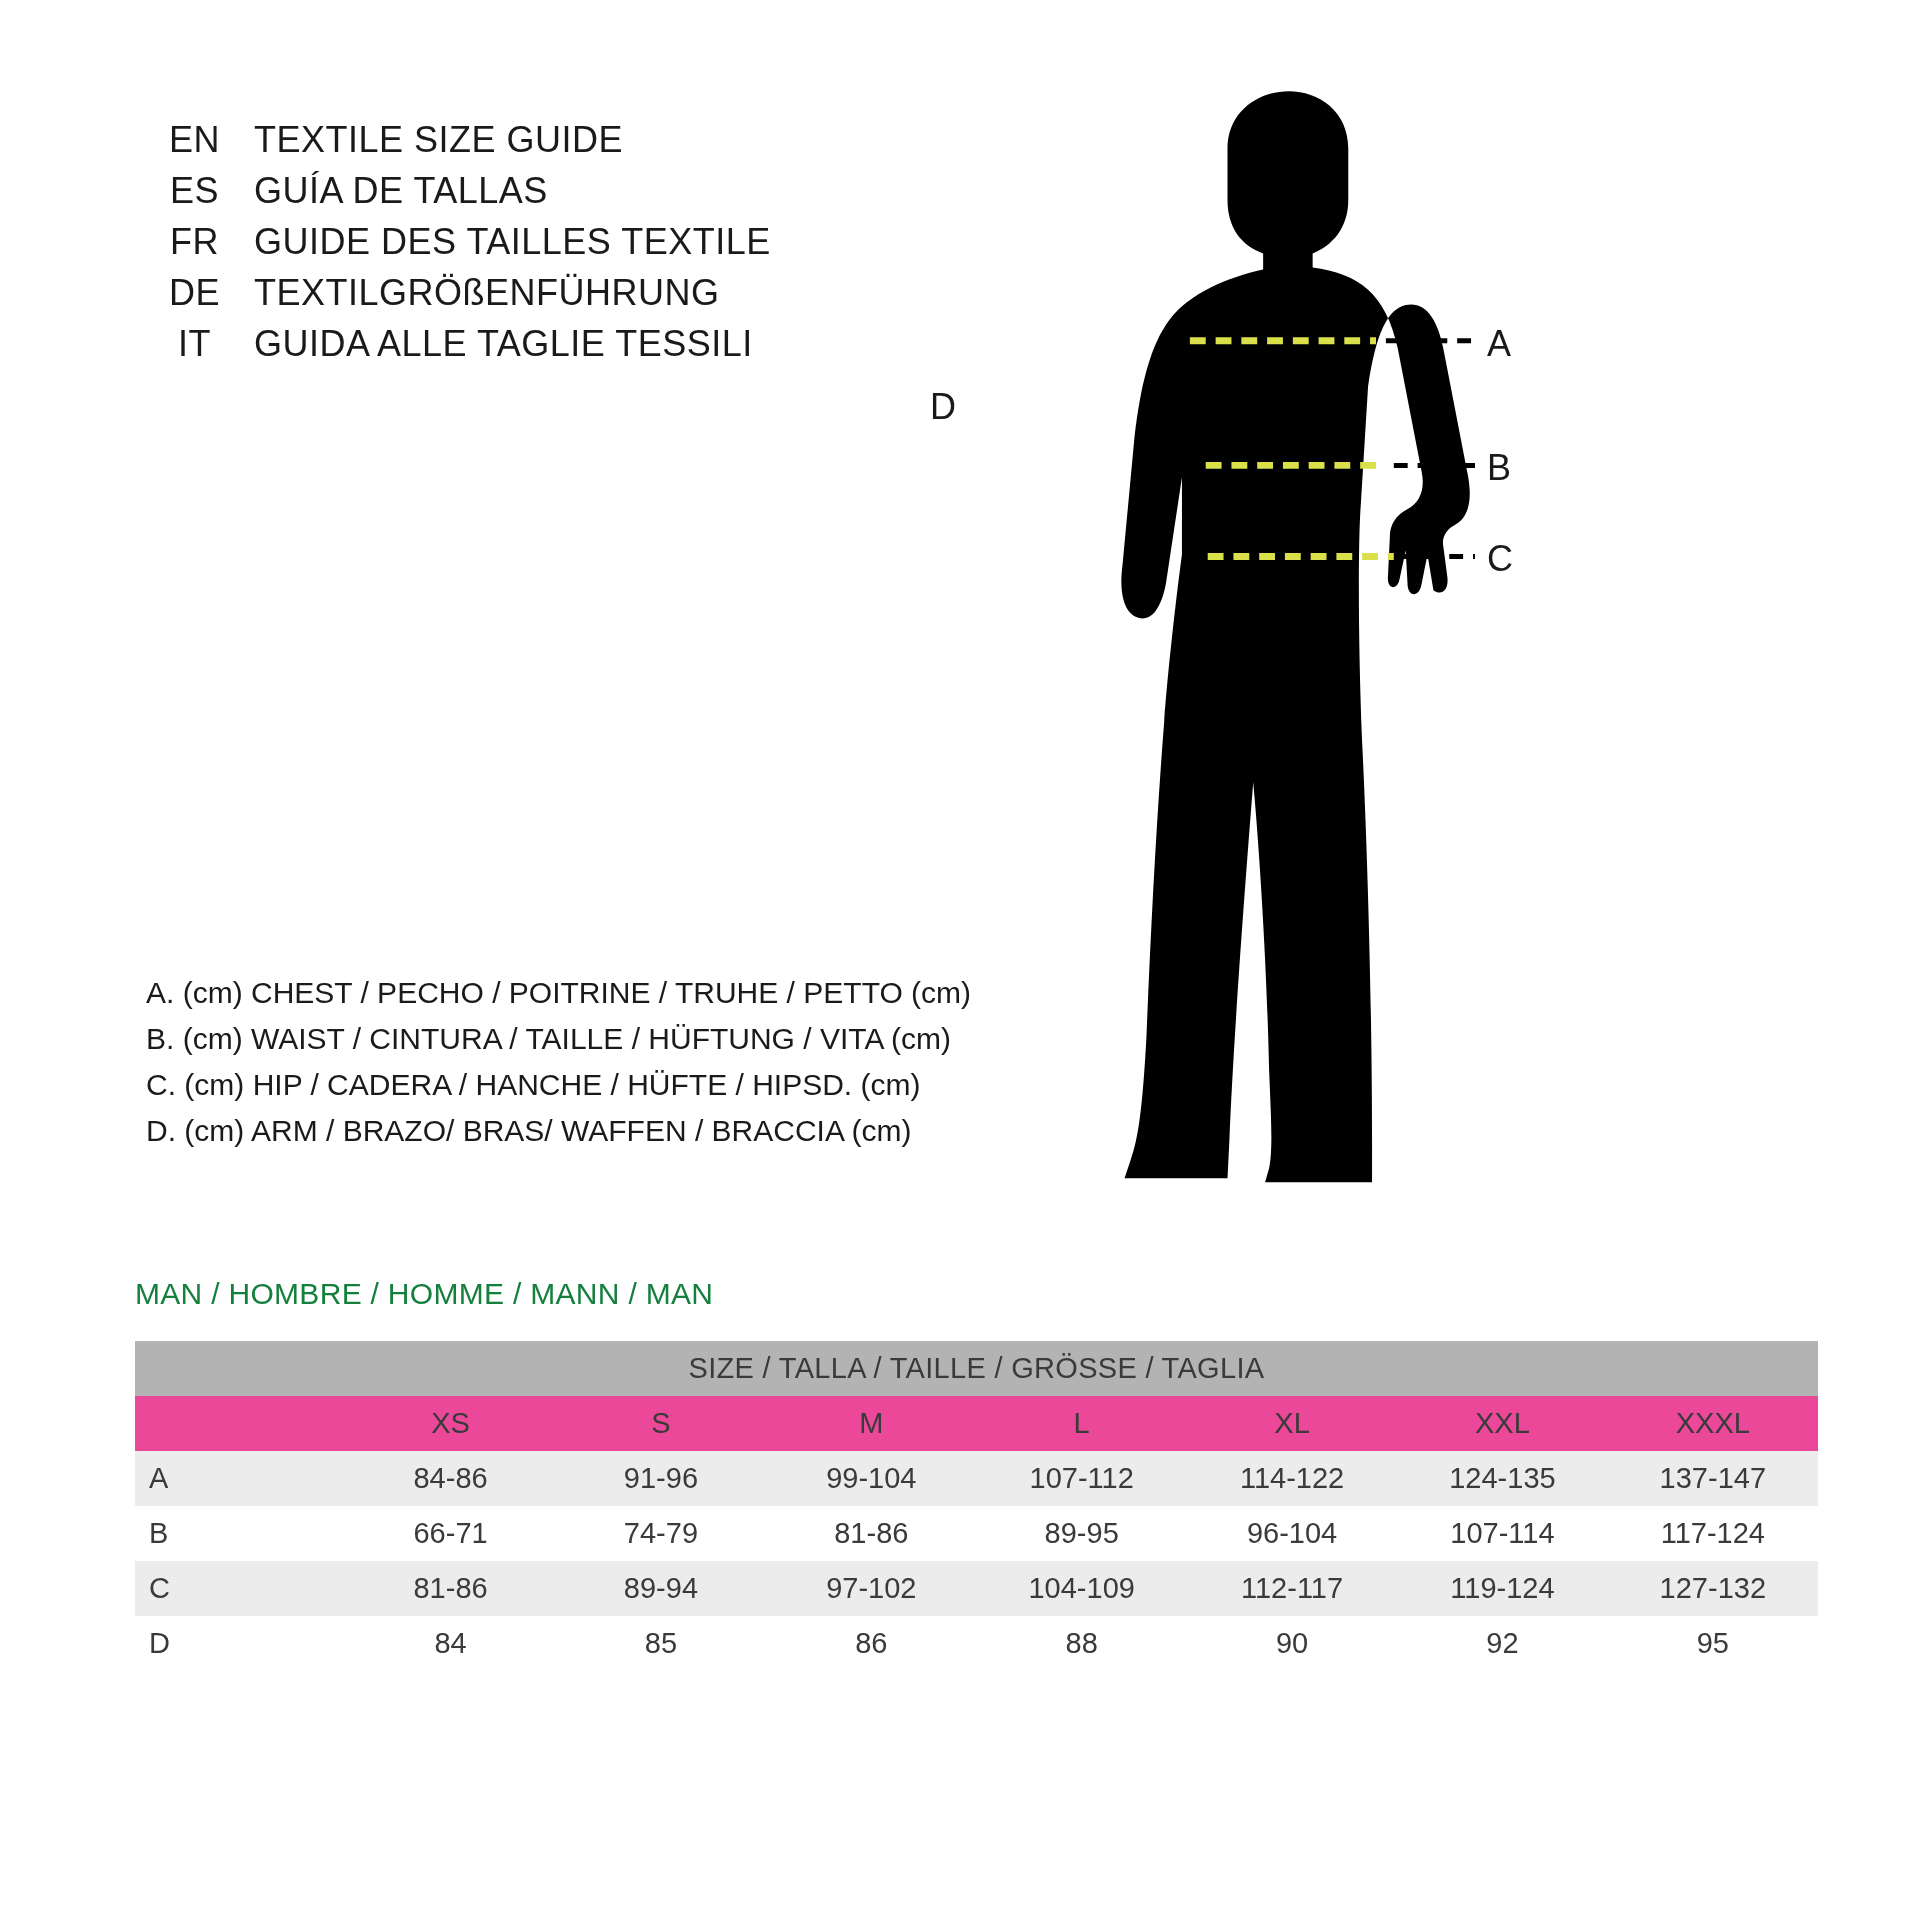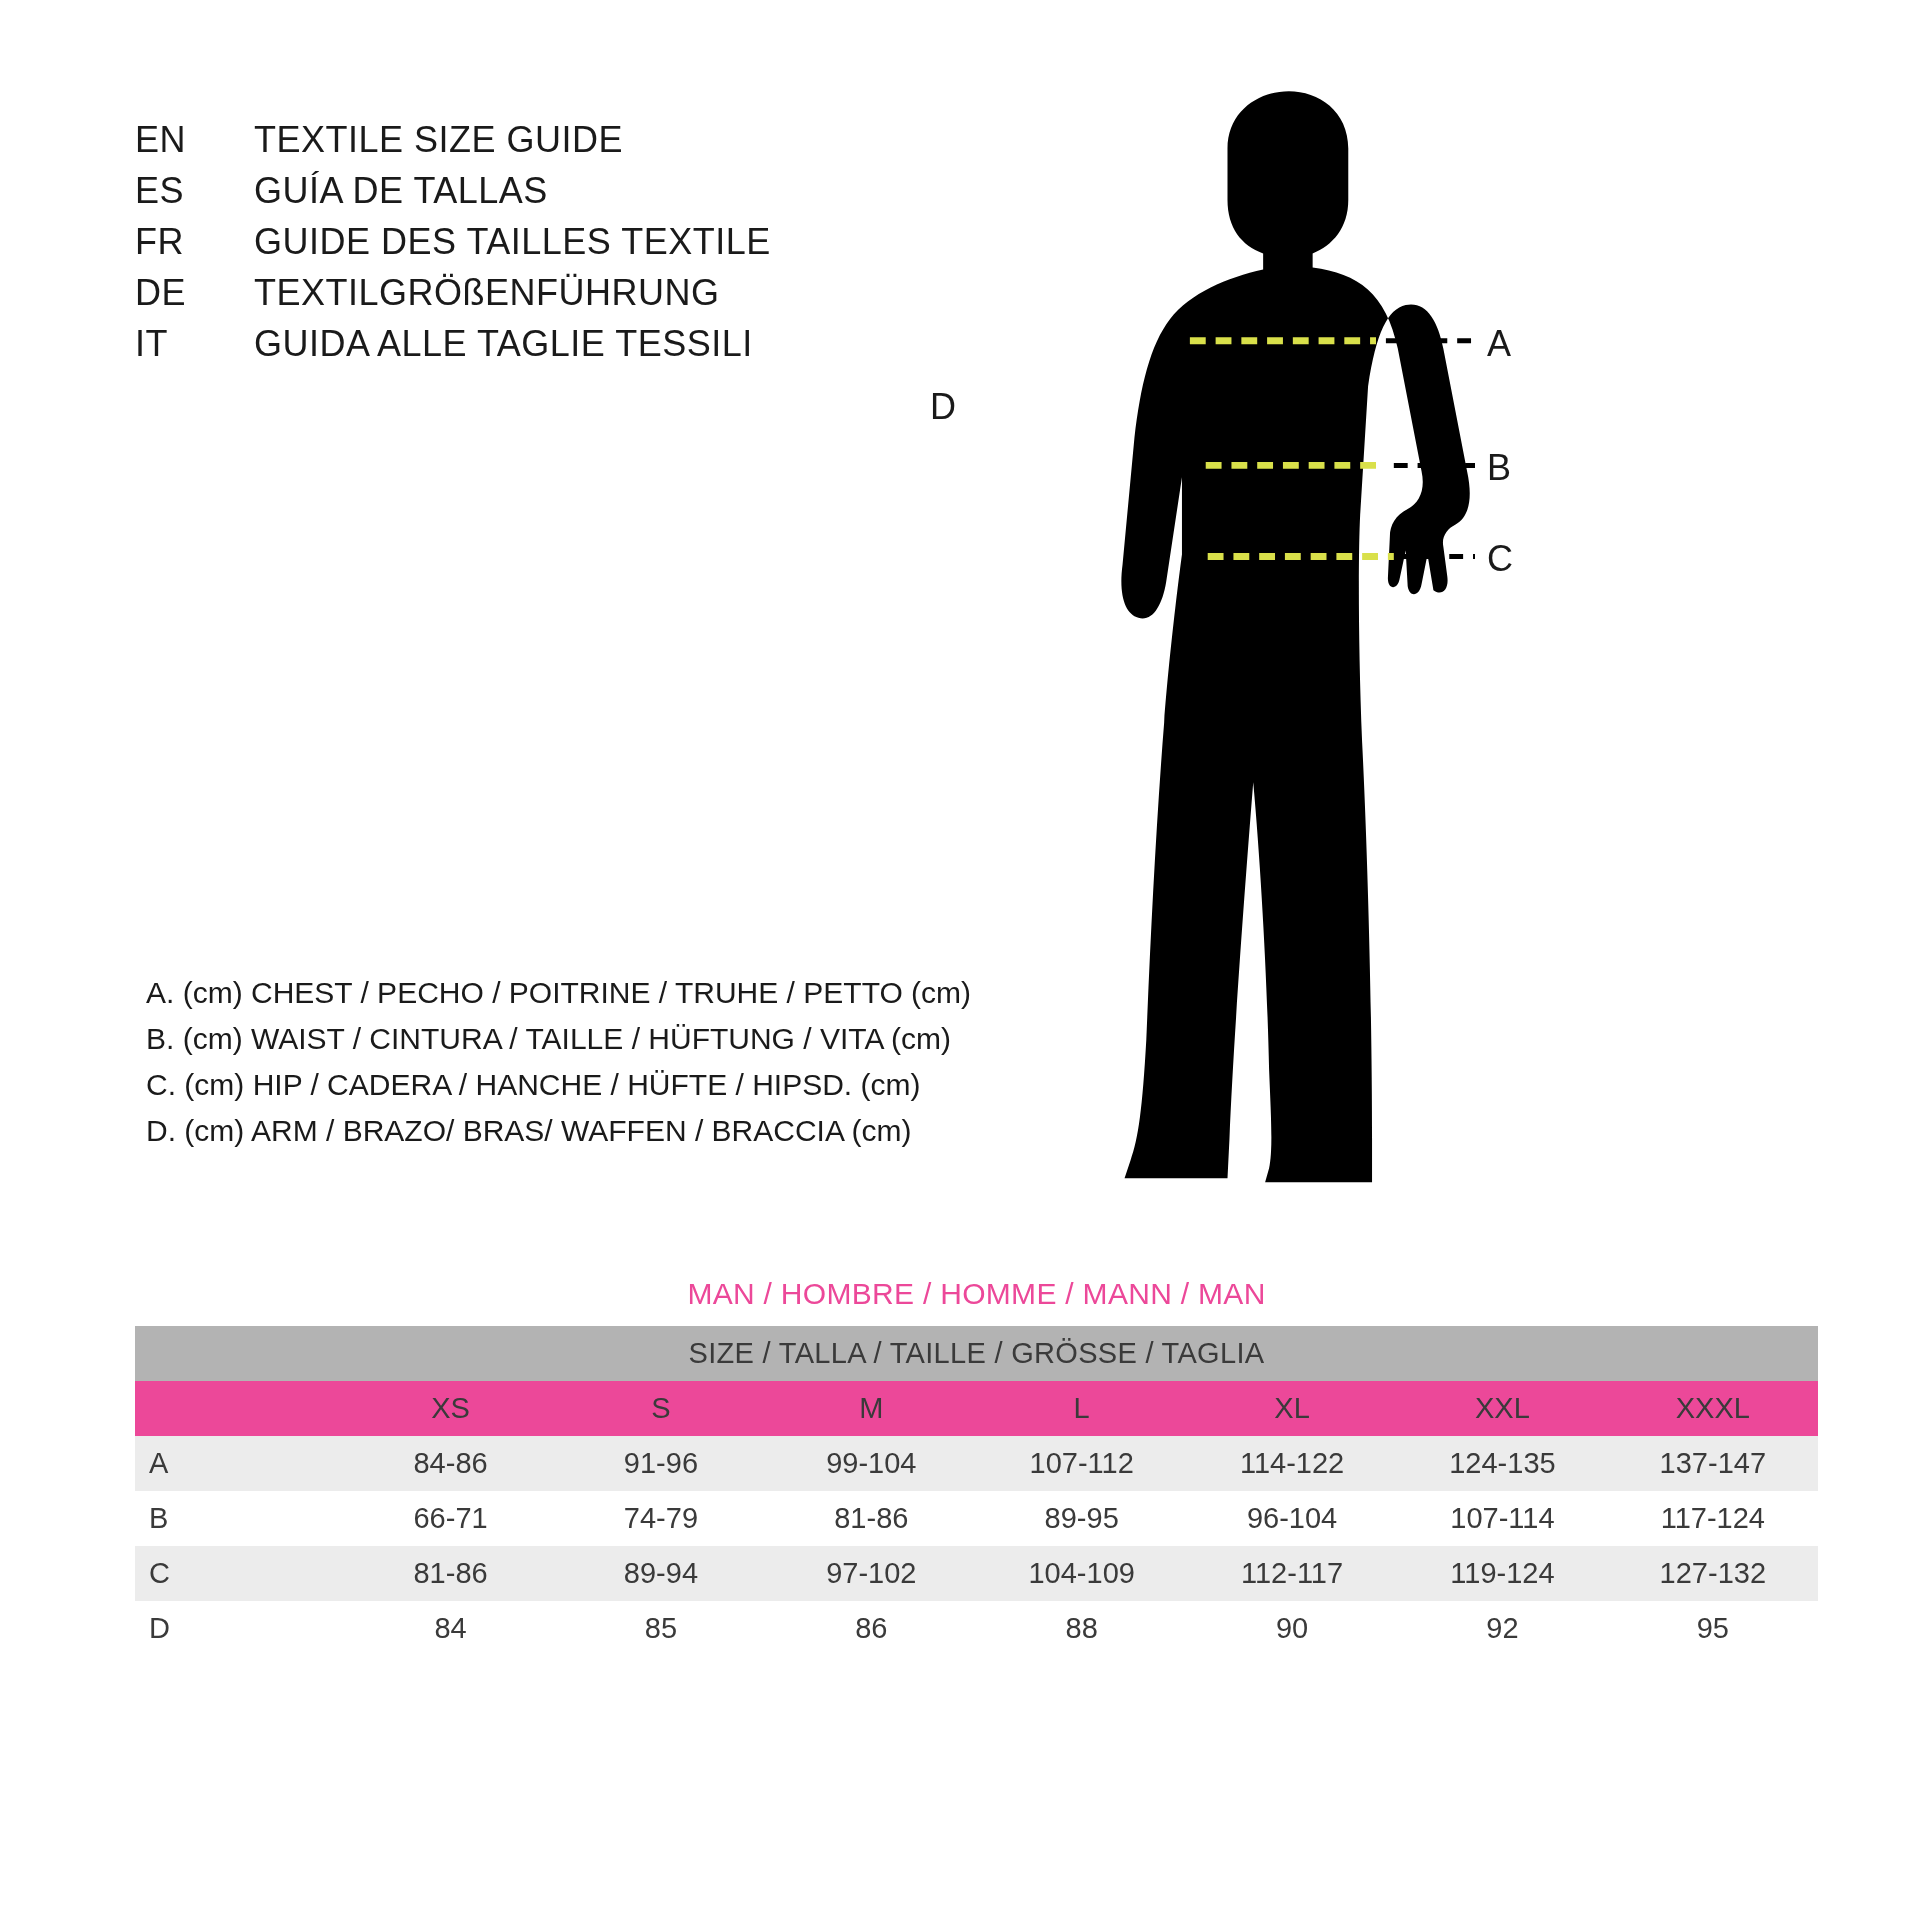--- a/index.html
+++ b/index.html
@@ -20,20 +20,21 @@
   .title-block {
     position: absolute;
     left: 135px;
     top: 119px;
     width: 891px;
   }
   .title-row {
     display: flex;
     align-items: baseline;
     height: 51px;
+    text-align: center;
   }
   .title-lang {
     width: 119px;
     font-size: 36px;
     letter-spacing: 0.5px;
     color: #1a1a1a;
   }
   .title-text {
     font-size: 36px;
     letter-spacing: 0.5px;
@@ -68,24 +69,23 @@
 
   
   .table-section {
     position: absolute;
     left: 135px;
     top: 1277px;
     width: 1683px;
   }
   .table-caption {
     font-size: 30px;
-    color: #ec4899;
-    margin-bottom: 15px;
+    color: #15803d;
+    margin-bottom: 30px;
     letter-spacing: 0.3px;
-    text-align: center;
   }
   table.size-table {
     border-collapse: collapse;
     width: 1683px;
     table-layout: fixed;
   }
   table.size-table td, table.size-table th {
     font-size: 29px;
     font-weight: normal;
     color: #3a3a3a;

